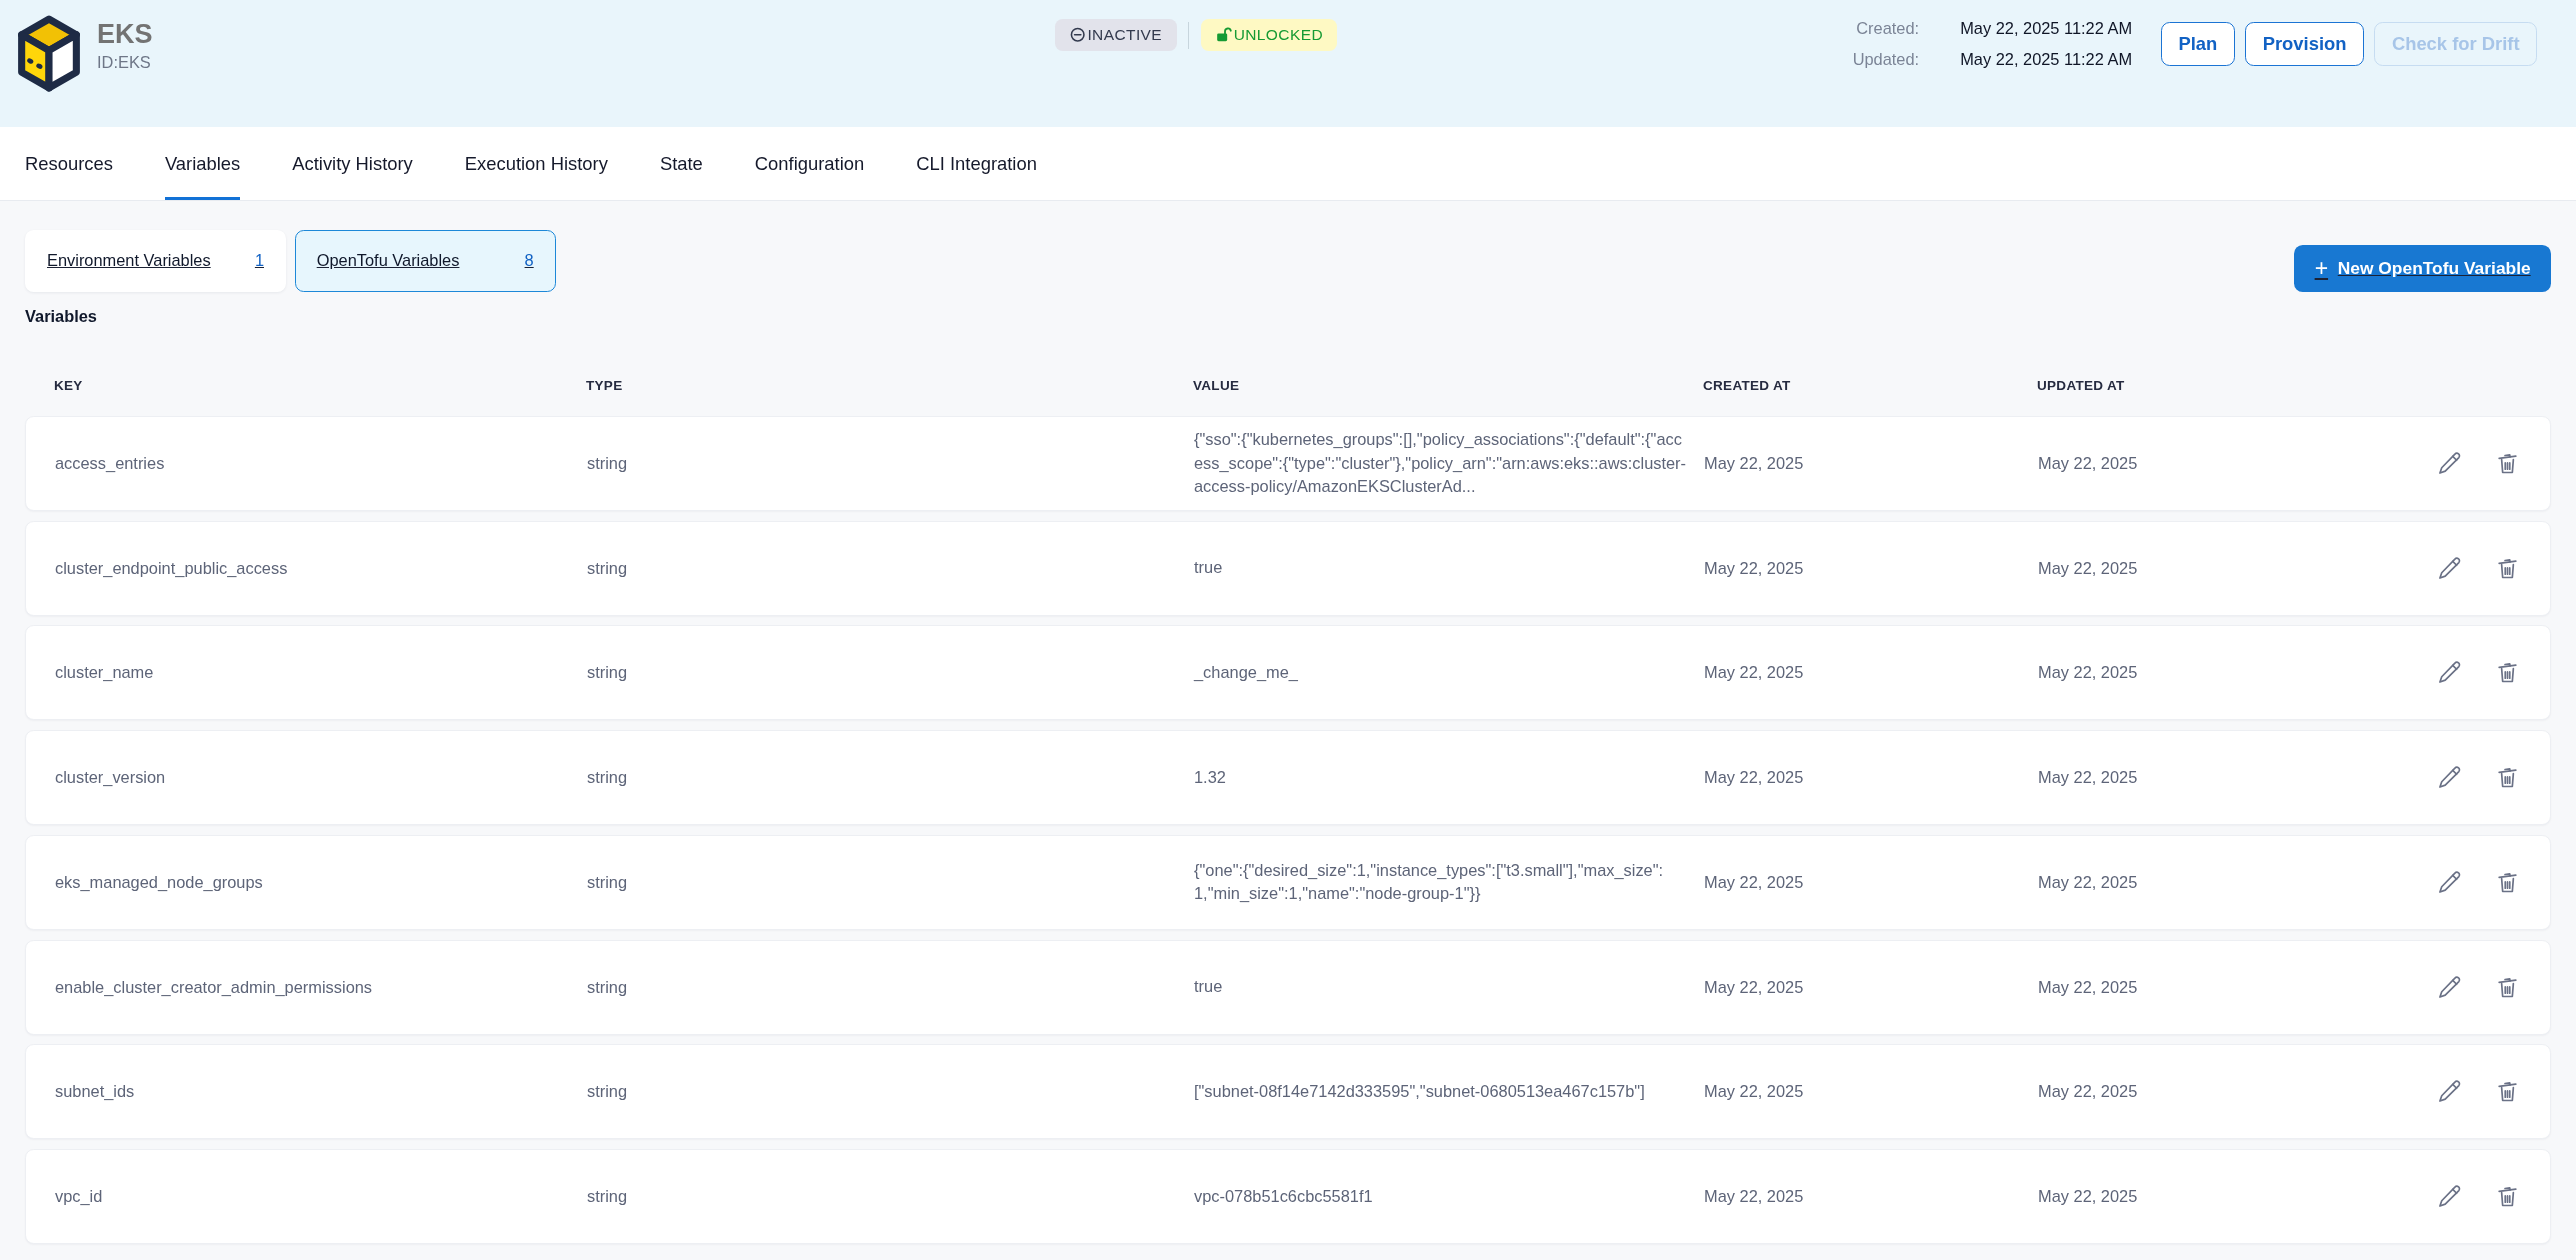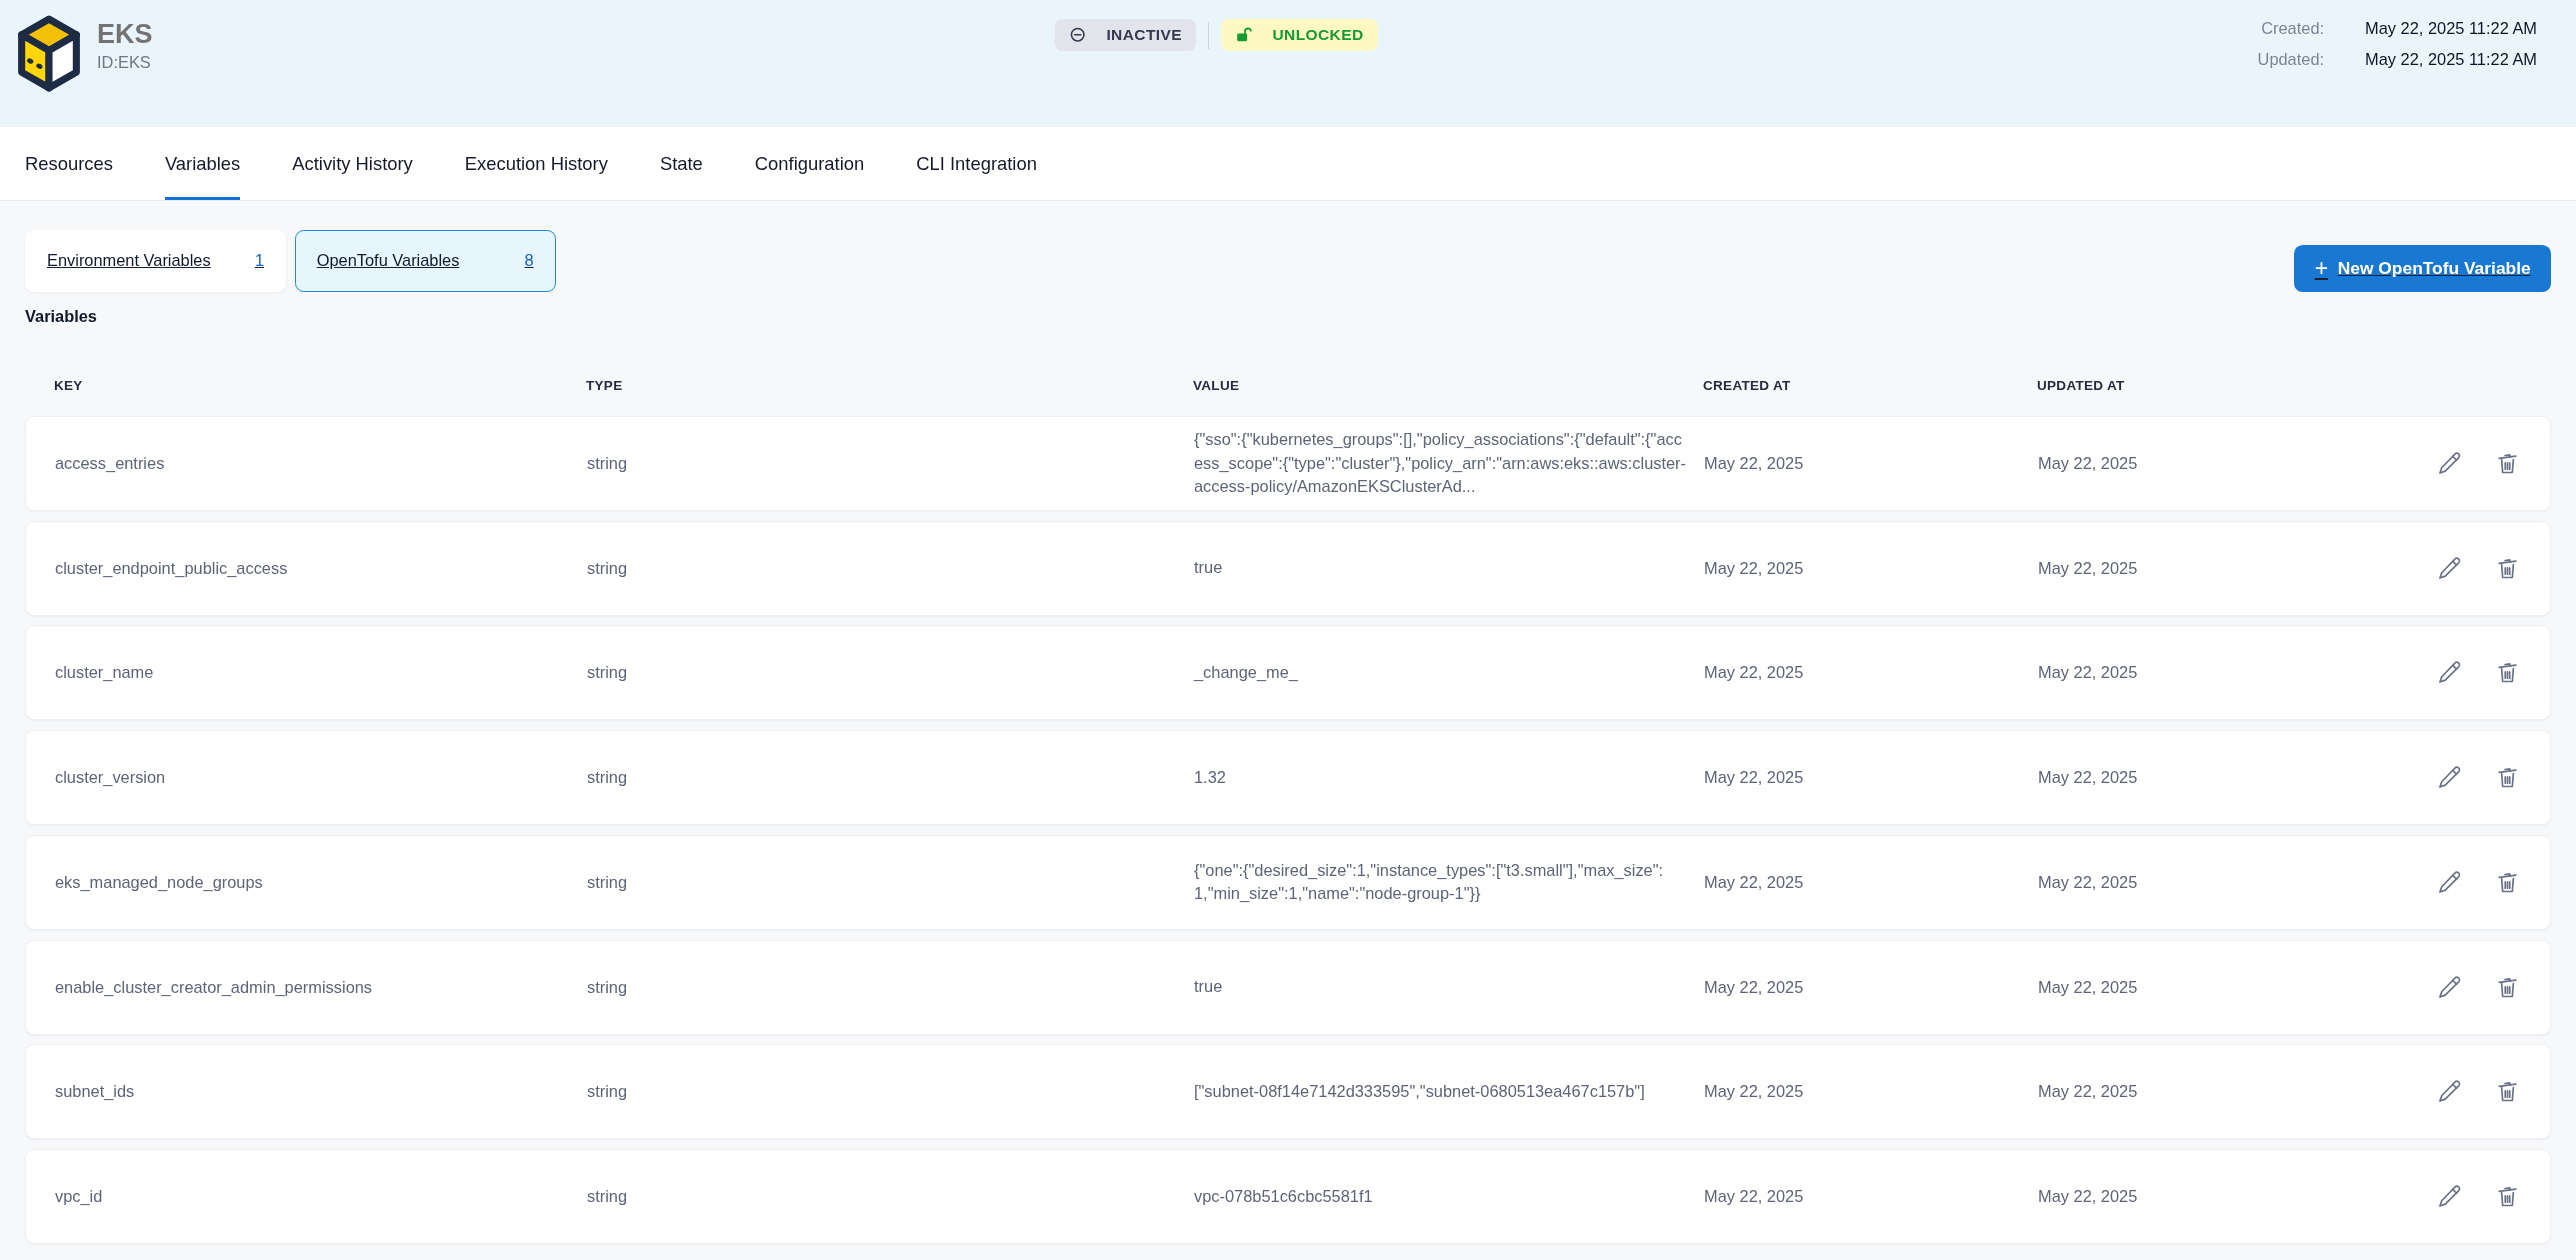--- a/index.html
+++ b/index.html
@@ -17,23 +17,23 @@
     padding:13.5px 39px 0 15.5px;
   }
   .header-left { display:flex; gap:15.5px; align-items:flex-start; width:1039px; }
   .logo { width:66px; height:79px; flex:0 0 auto; }
   .title-block { padding-top:5.8px; }
   .env-title { font-size:27px; font-weight:bold; color:#737373; line-height:1.15; }
   .env-id { font-size:16.4px; color:#6e7687; margin-top:2.9px; }
 
   .badges { display:flex; align-items:center; gap:11.6px; margin-top:5.8px; }
   .badge {
-    display:inline-flex; align-items:center; gap:20px;
+    display:inline-flex; align-items:center; gap:1px;
     padding:6.8px 14.5px; border-radius:7.7px;
-    font-weight:bold; font-size:15.5px; letter-spacing:0.4px;
+    font-weight:normal; font-size:15.5px; letter-spacing:0.4px;
   }
   .badge-inactive { background:#e2e3eb; color:#333a4e; }
   .badge-unlocked { background:#fef9c3; color:#169a33;justify-content:flex-end; }
   .badge-divider { width:1px; height:27px; background:#c7d5dd; }
 
   .header-right { margin-left:auto; display:flex; align-items:center; gap:29px; padding-top:5.8px; }
   .dates { display:flex; flex-direction:column; gap:11.6px; align-items:flex-end; }
   .date-row { display:flex; gap:23px; font-size:16.4px; }
   .date-label { color:#7b8496; }
   .date-value { color:#0f1526;margin-left:18px; }
@@ -149,20 +149,25 @@
     <div class="dates">
       <div class="date-row">
         <span class="date-label">Created:</span>
         <span class="date-value">May 22, 2025 11:22 AM</span>
       </div>
       <div class="date-row">
         <span class="date-label">Updated:</span>
         <span class="date-value">May 22, 2025 11:22 AM</span>
       </div>
     </div>
+    <div class="header-buttons">
+      <button class="btn">Plan</button>
+      <button class="btn">Provision</button>
+      <button class="btn disabled">Check for Drift</button>
+    </div>
   </div>
 </div>
 
 <div class="tabbar">
   <div class="tab">Resources</div>
   <div class="tab active">Variables</div>
   <div class="tab">Activity History</div>
   <div class="tab">Execution History</div>
   <div class="tab">State</div>
   <div class="tab">Configuration</div>

